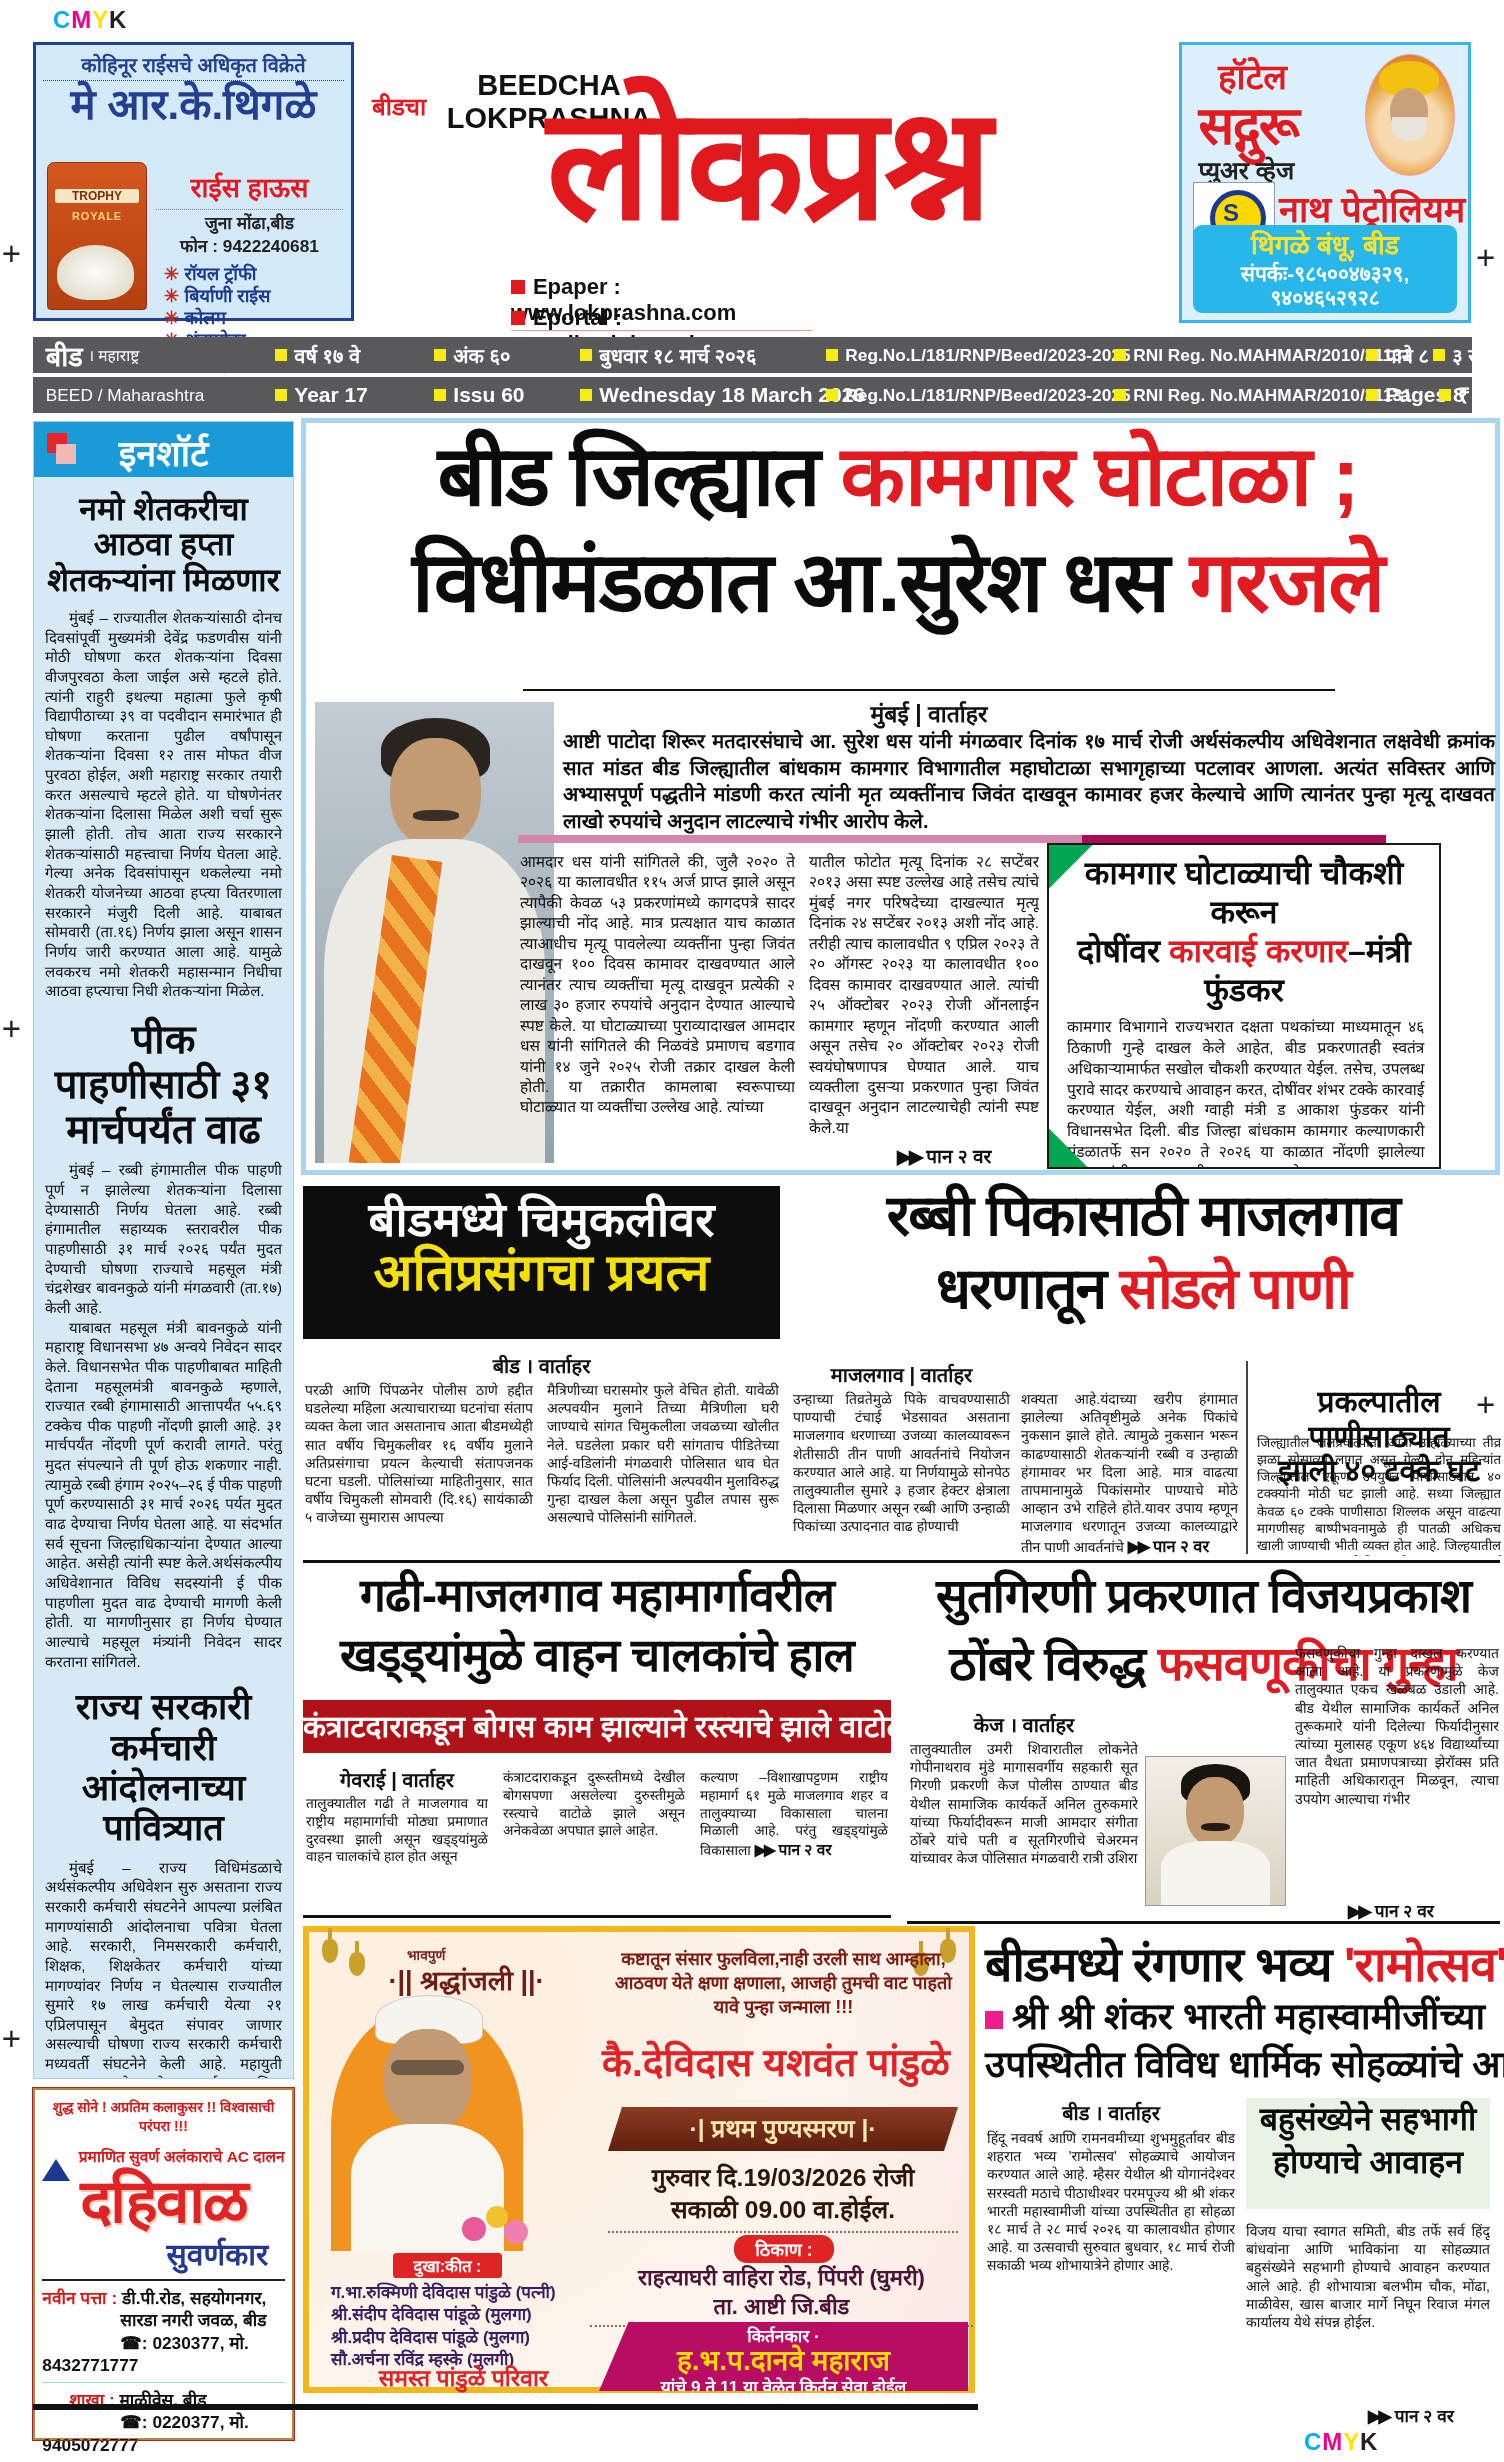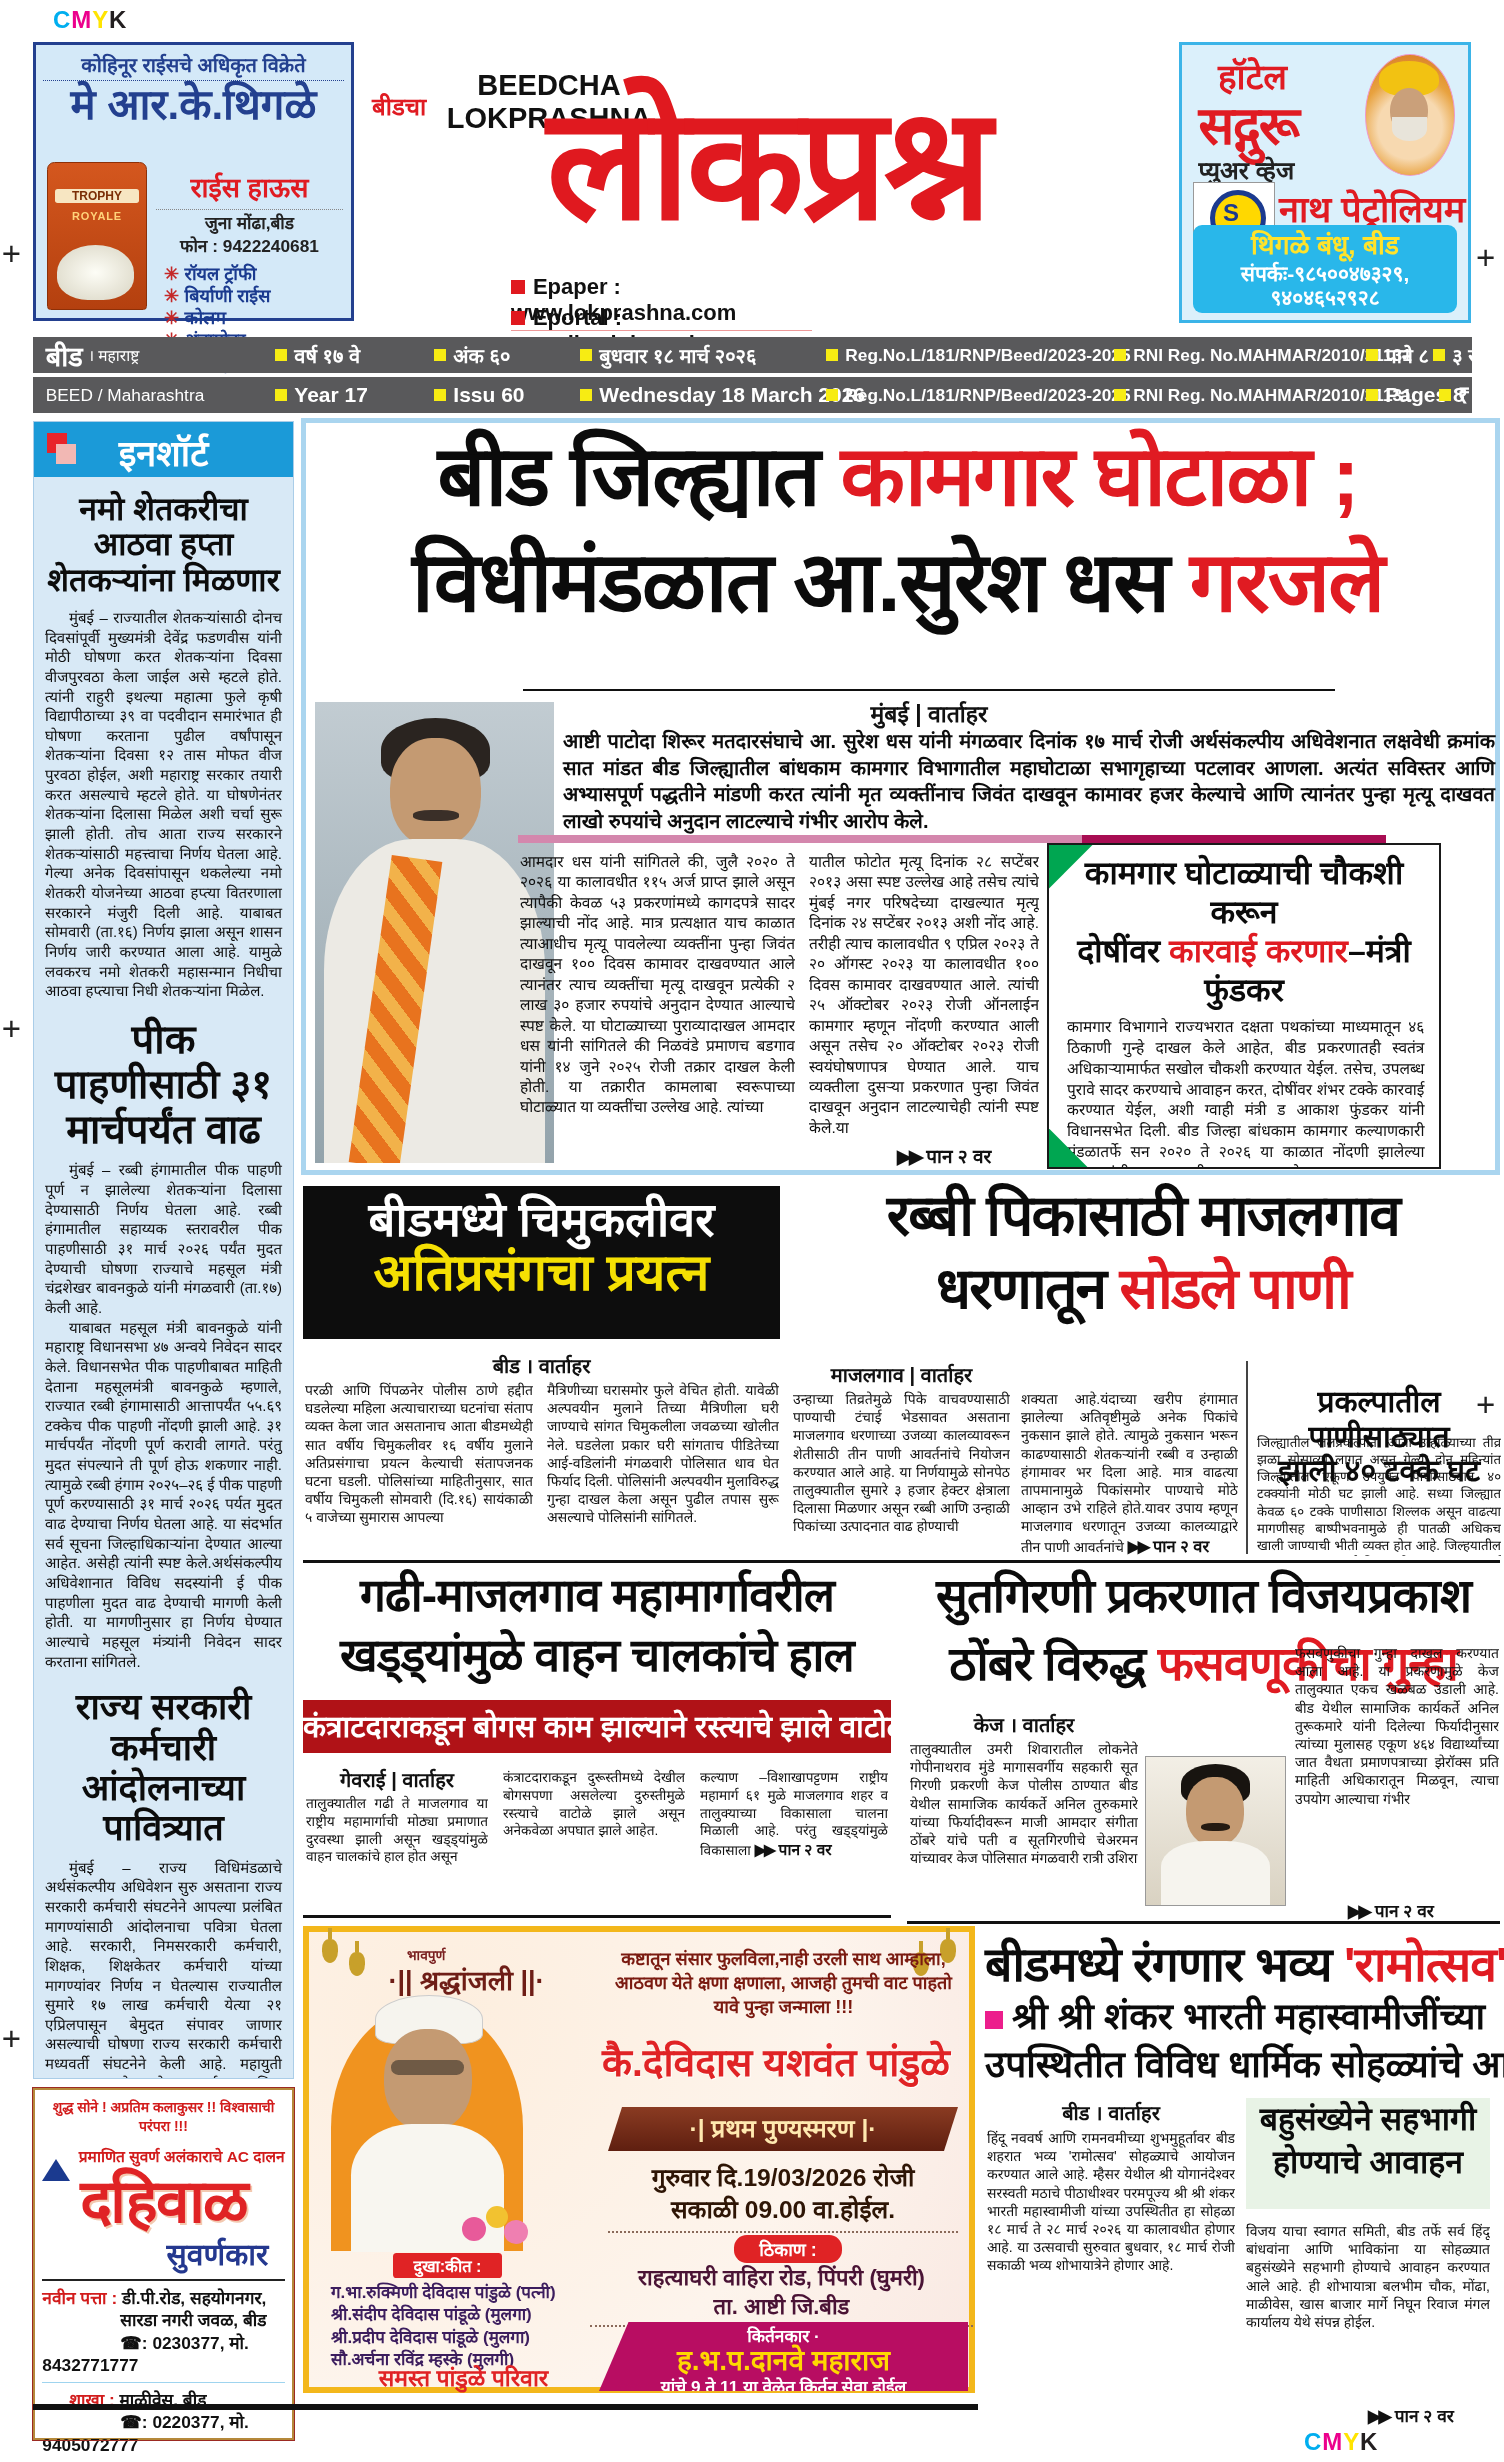--- a/index.html
+++ b/index.html
@@ -133,21 +133,21 @@
   .sphoto .sh2{position:absolute;left:14.6px;top:84px;width:109px;height:64px;background:#f6f4ee;border-radius:40% 40% 0 0;}
   
   .obit{left:303px;top:1926px;width:672px;height:467px;border:6.4px solid #f3b71b;background:radial-gradient(circle at 20% 20%,#fdeede,#fdf4ec 60%,#f9e8e2);box-sizing:border-box;}
   .obit .trib-s{position:absolute;left:98px;top:12.8px;font-size:13.7px;color:#7a1f1f;font-weight:bold;}
   .obit .trib{position:absolute;left:57px;top:29px;width:201px;text-align:center;font-size:27px;font-weight:900;color:#6e1d16;}
   .obit .verse{position:absolute;left:292px;top:14.6px;width:365px;text-align:center;font-size:18px;font-weight:bold;color:#7a1a10;line-height:1.35;}
   .obit .name{position:absolute;left:264px;top:102px;width:406px;text-align:center;color:#e02325;font-size:39px;font-weight:900;text-shadow:0.9px 0.9px 0 #fff;white-space:nowrap;}
   .obit .band{position:absolute;left:299px;top:175px;width:350px;height:44px;background:linear-gradient(#8a3b22,#5f1f10);color:#ffe9b0;font-size:24.6px;font-weight:900;text-align:center;line-height:44px;clip-path:polygon(4% 0,100% 0,96% 100%,0 100%);}
   .obit .dt{position:absolute;left:299px;top:230px;width:350px;text-align:center;font-size:24.6px;font-weight:900;color:#2e1505;line-height:1.3;}
   .dots{border-top:2.7px dotted #8a6a5a;}
-  .obit .venue-lab{position:absolute;left:425px;top:303px;width:108px;background:#e02325;color:#fff;font-size:18px;font-weight:bold;text-align:center;border-radius:12.8px;padding:1.8px 0;}
+  .obit .venue-lab{position:absolute;left:425px;top:303px;width:100px;background:#e02325;color:#fff;font-size:18px;font-weight:bold;text-align:center;border-radius:12.8px;padding:1.8px 0;}
   .obit .venue{position:absolute;left:281px;top:332px;width:383px;text-align:center;font-size:22px;font-weight:700;color:#4a1335;line-height:1.3;}
   .obit .kirtan{position:absolute;left:290px;top:390px;width:369px;height:69px;background:#b80d62;clip-path:polygon(8% 0,100% 0,100% 100%,0 100%);text-align:center;}
   .obit .kir-l{color:#fff;font-size:17.3px;font-weight:bold;margin-top:1.8px;}
   .obit .kir-n{color:#ffd800;font-size:28px;font-weight:900;line-height:1.0;}
   .obit .kir-t{color:#fff;font-size:17.3px;font-weight:bold;}
   .obit .photo{position:absolute;left:22px;top:57px;width:192px;height:263px;}
   .obit .blob{position:absolute;left:0;top:16.4px;width:192px;height:246px;background:#f0931f;border-radius:50% 50% 0 0;}
   .obit .cap{position:absolute;left:44px;top:5.5px;width:106px;height:47px;background:#f6f4ee;border-radius:50% 50% 20% 20%;border:0.9px solid #ccc;}
   .obit .oface{position:absolute;left:53px;top:40px;width:88px;height:102px;background:#c49a72;border-radius:46%;}
   .obit .glasses{position:absolute;left:60px;top:71px;width:73px;height:14.6px;background:#5a4a3a;border-radius:7.3px;opacity:.8;}

